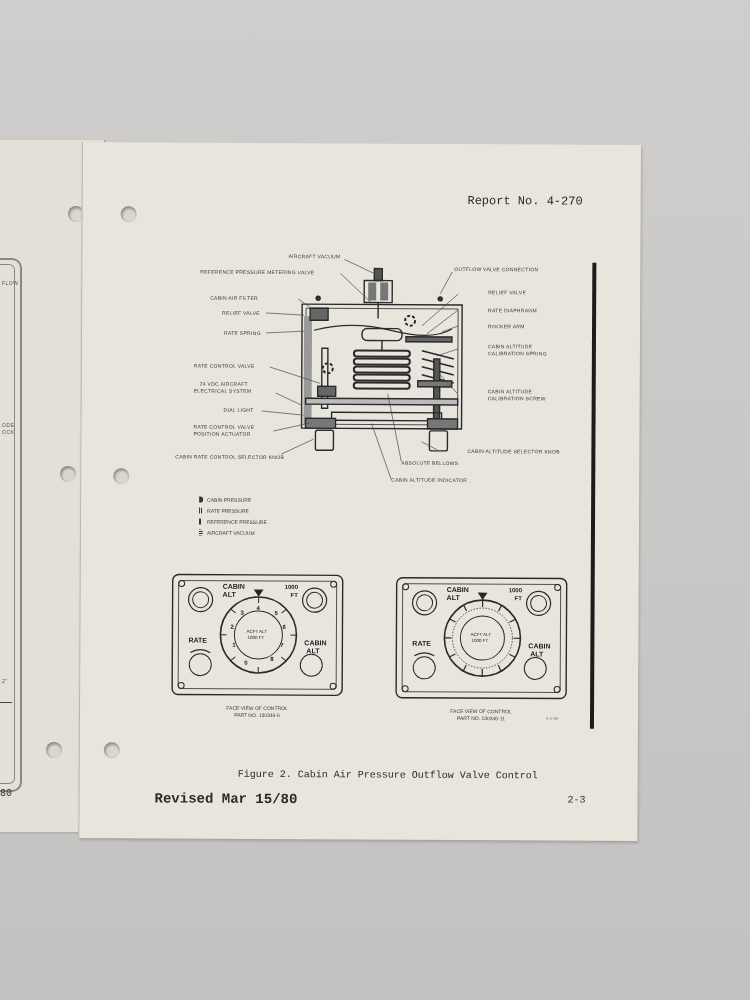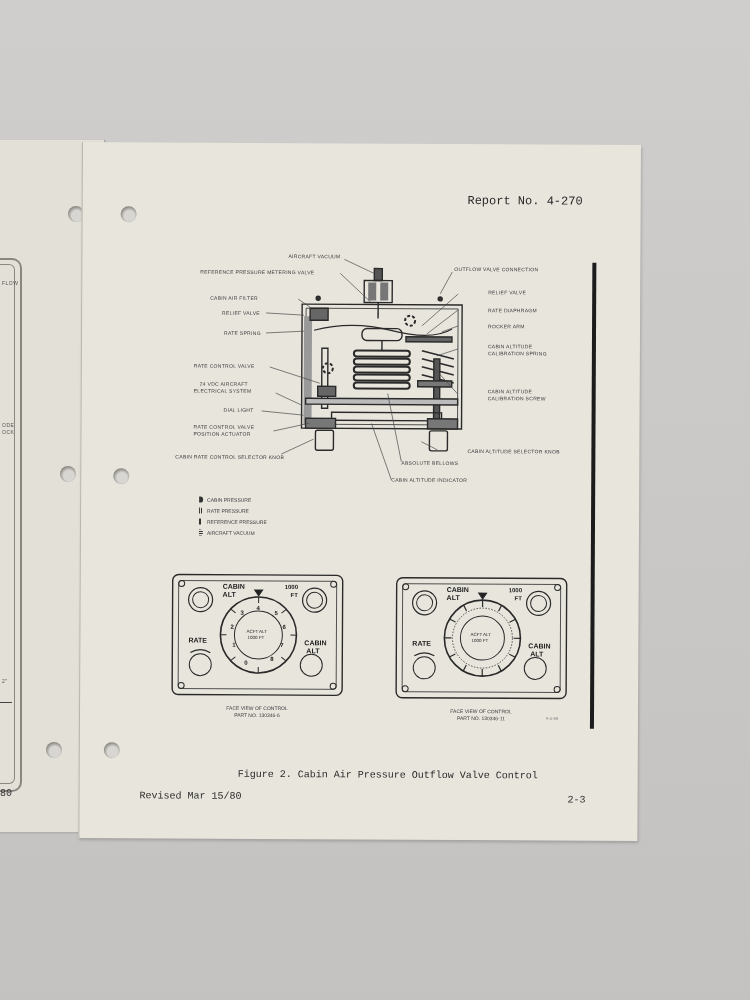--- a/index.html
+++ b/index.html
@@ -31,21 +31,21 @@
     position:absolute; left:82px; top:142px; width:558px; height:696px;
     background:#e8e5dd;
     transform: rotate(0.3deg);
     transform-origin: top left;
     box-shadow: 1px 2px 3px rgba(0,0,0,0.18);
     border-left:1px solid #b9b6ae;
   }
   .mono { font-family:"Liberation Mono", monospace; color:#2a2a2a; }
   .report { position:absolute; right:58px; top:50px; font-size:12px; }
   .caption { position:absolute; left:158px; top:626px; font-size:10px; }
-  .revised { position:absolute; left:60px; top:648px; font-size:10px; }
+  .revised { position:absolute; left:75px; top:648px; font-size:14px;font-weight:bold; }
   .pageno { position:absolute; right:52px; top:650px; font-size:10px;text-align:center; }
   .sidebar-bar { position:absolute; left:510px; top:118px; width:4px; height:466px; background:#1c1c1c; }
   .lbl { position:absolute; font-size:5px; color:#3a3a3a; letter-spacing:0.3px; white-space:nowrap; text-transform:uppercase; }
   .legend-item { position:absolute; font-size:5px; color:#3a3a3a; display:flex; align-items:center; gap:4px; text-transform:uppercase; }
   .legend-mark { width:4px; height:6px; background:#333; border-radius:0 3px 3px 0; display:inline-block; }
   .legend-mark.m2 { background: repeating-linear-gradient(90deg,#333 0 1px,#e8e5dd 1px 2px); }
   .legend-mark.m3 { background: linear-gradient(90deg,#333 50%, #e8e5dd 50%); }
   .legend-mark.m4 { background: repeating-linear-gradient(0deg,#333 0 1px,#e8e5dd 1px 2px); }
   .panel-caption { position:absolute; font-size:5px; color:#3a3a3a; text-align:center; line-height:7px; text-transform:uppercase; width:120px; }
   .small-code { position:absolute; font-size:3px; color:#666; }

